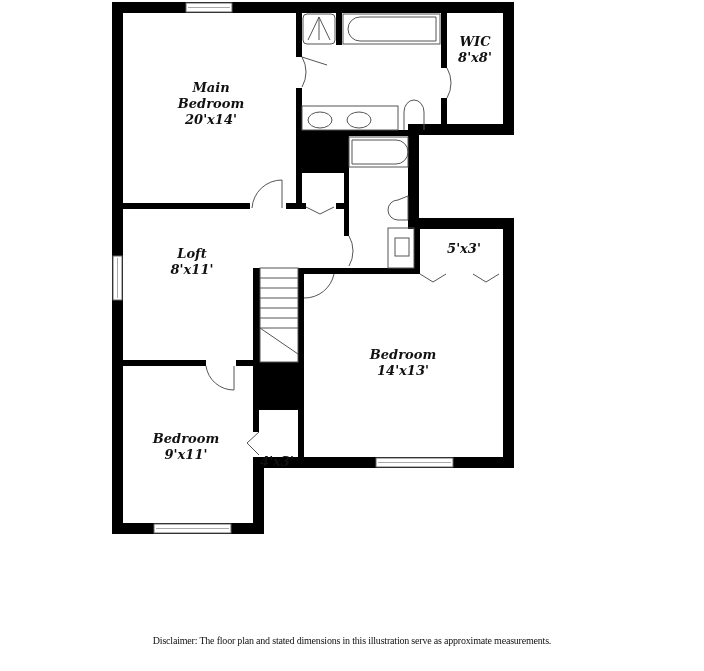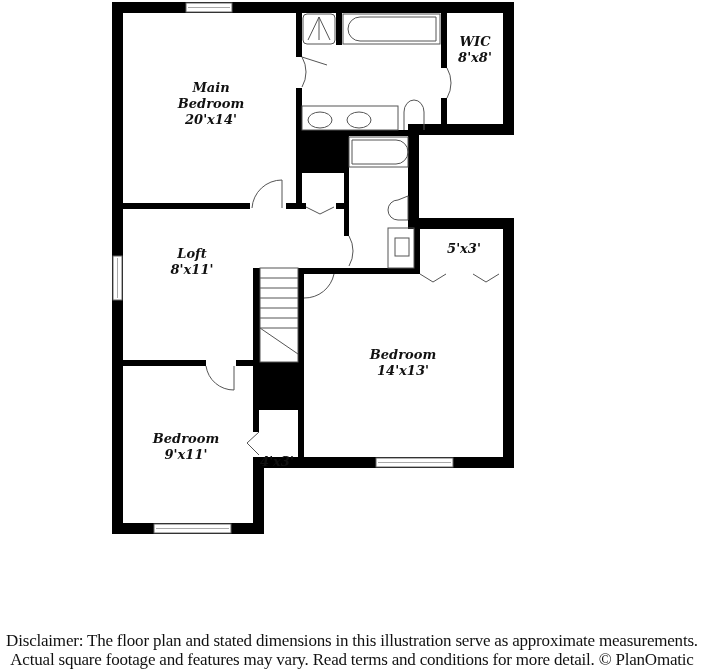--- a/index.html
+++ b/index.html
@@ -1,20 +1,20 @@
 <!DOCTYPE html>
 <html><head>
 <meta charset="utf-8">
 <style>
   html, body { margin: 0; padding: 0; background: #ffffff; }
   body { width: 704px; height: 671px; position: relative; overflow: hidden; font-family: "DejaVu Serif", "Liberation Serif", serif; }
   #plan { position: absolute; left: 0; top: 0; width: 704px; height: 620px; }
   .room-label { position: absolute; text-align: center; font-family: "DejaVu Serif", "Liberation Serif", serif; font-weight: bold; color: #111; font-size: 13px; line-height: 16px; transform: translateX(-50%); white-space: nowrap; font-style: italic; }
   .room-label .dim { display: block; font-weight: bold; }
-  .disclaimer { position: absolute; left: 0; top: 631px; width: 704px; text-align: center; font-family: "Liberation Serif", "DejaVu Serif", serif; font-size: 17px; line-height: 19px; color: #111; letter-spacing: -0.2px; }
+  .disclaimer { position: absolute; left: 0; top: 631px; width: 704px; text-align: center; font-family: "Liberation Serif", "DejaVu Serif", serif; font-size: 10px; line-height: 19px; color: #111; letter-spacing: -0.2px; }
 </style>
 </head>
 <body>
 
 <svg id="plan" viewBox="0 0 704 620" xmlns="http://www.w3.org/2000/svg">
   <g fill="#000">
 
     <rect x="112" y="2" width="402" height="11"></rect>
     <rect x="112" y="2" width="11" height="532"></rect>
     <rect x="503" y="2" width="11" height="133"></rect>
@@ -143,14 +143,13 @@
 <div class="room-label" style="left:464px; top:241px;">
   <span class="dim">5'x3'</span>
 </div>
 
 <div class="room-label" style="left:277px; top:454px;">
   <span class="dim">4'x3'</span>
 </div>
 
 <div class="disclaimer">
   <div>Disclaimer: The floor plan and stated dimensions in this illustration serve as approximate measurements.</div>
-  <div>Actual square footage and features may vary. Read terms and conditions for more detail. © PlanOmatic</div>
 </div>
 
 </body></html>

